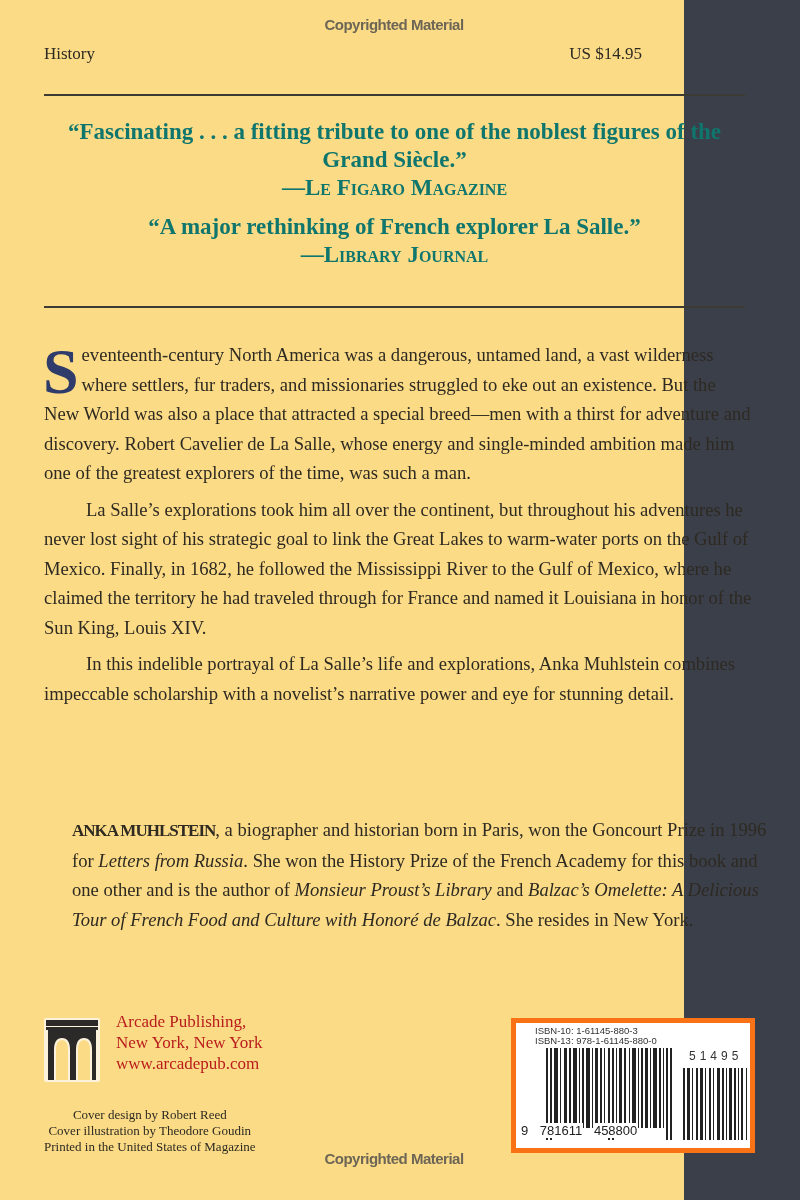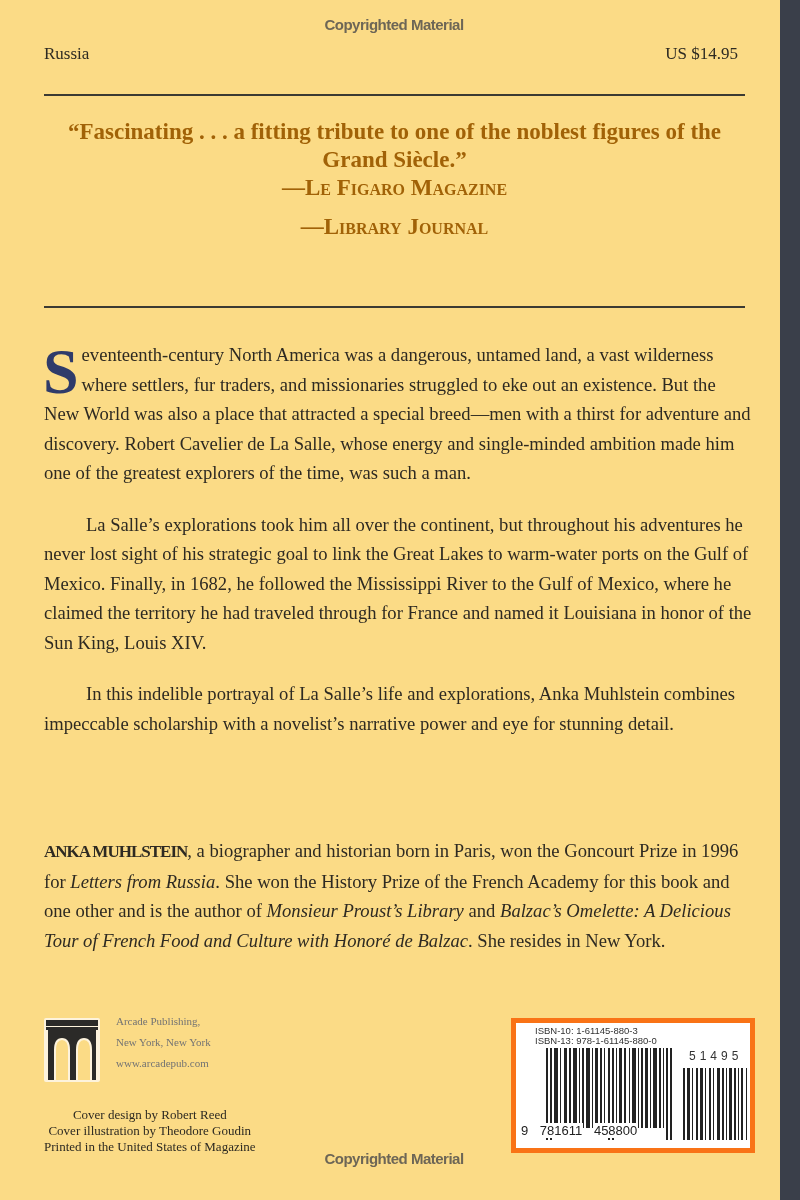--- a/index.html
+++ b/index.html
@@ -3,21 +3,21 @@
 <meta charset="utf-8">
 <style>
   html, body { margin: 0; padding: 0; }
   body {
     width: 800px; height: 1200px; overflow: hidden;
     background: #3a3f4a;
     font-family: "Liberation Serif", "DejaVu Serif", serif;
   }
   .page {
     position: absolute; left: 0; top: 0;
-    width: 780px; height: 1200px;
+    width: 684px; height: 1200px;
     background: #fbdb86;
     color: #2a2620;
   }
   .watermark {
     position: absolute; left: 0; width: 788px; text-align: center;
     font-family: "Liberation Sans", "DejaVu Sans", sans-serif;
     font-weight: bold; font-size: 15px; color: #6d6656;
     letter-spacing: -0.5px;
   }
   .wm-top { top: 16px; }
@@ -28,49 +28,49 @@
   .hdr-left { left: 44px; }
   .hdr-right { right: 42px; }
   .rule {
     position: absolute; left: 44px; width: 701px; height: 2px;
     background: #3b3a33;
   }
   .rule-1 { top: 94px; }
   .rule-2 { top: 306px; }
   .quote {
     position: absolute; left: 44px; width: 701px; text-align: center;
-    font-weight: bold; font-size: 23px; line-height: 28px; color: #a16207;
+    font-weight: bold; font-size: 23px; line-height: 28px; color: #0f766e;
   }
   .q1 { top: 118px; }
   .q2 { top: 213px; }
   .attrib {
     font-weight: bold; font-variant: small-caps;
     display: block;
   }
   .body-text {
     position: absolute; left: 44px; width: 710px;
     font-size: 18.6px; line-height: 29.5px; color: #2e2a22;
   }
   .body-text p { margin: 0; }
-  .body-text p.indent { text-indent: 42px; margin-top: 22px; }
+  .body-text p.indent { text-indent: 42px; margin-top: 7px; }
   .body-main { top: 340px; }
   .dropcap {
     float: left; font-size: 64px; line-height: 52px;
     color: #2f3b6a; font-weight: bold; margin: 6px 3px 0 -1px;
     font-family: "Liberation Serif", "DejaVu Serif", serif;
   }
-  .bio { top: 836px; }
+  .bio { top: 815px; margin-left: 28px; }
   .author-name { font-weight: bold; letter-spacing: -1px; font-size: 17px; }
   .pub-logo {
     position: absolute; left: 44px; top: 1018px; width: 56px; height: 64px;
     background: #fdf3dc; border-radius: 2px;
   }
   .pub-text {
     position: absolute; left: 116px; top: 1011px;
-    font-size: 11px; line-height: 21px; color: #737373;
+    font-size: 17px; line-height: 21px; color: #b91c1c;
   }
   .credits {
     position: absolute; left: 44px; top: 1107px;
     font-size: 13px; line-height: 16px; color: #2d2a22; text-align: center;
   }
   .barcode {
     position: absolute; left: 511px; top: 1018px; width: 234px; height: 125px;
     background: #ffffff; border: 5px solid #f97316;
   }
   .isbn-line {
@@ -94,31 +94,32 @@
   }
   .ean-digits span { background: #fff; padding: 0 1px; }
 </style>
 </head>
 <body>
 
 <div class="page">
 
   <div class="watermark wm-top">Copyrighted Material</div>
 
-  <div class="hdr-left">Russia</div>
+  <div class="hdr-left">History</div>
   <div class="hdr-right">US $14.95</div>
 
   <div class="rule rule-1"></div>
 
   <div class="quote q1">
     <span>“Fascinating . . . a fitting tribute to one of the noblest figures of the Grand Siècle.”</span>
     <span class="attrib">—Le Figaro Magazine</span>
   </div>
 
   <div class="quote q2">
+    <span>“A major rethinking of French explorer La Salle.”</span>
     <span class="attrib">—Library Journal</span>
   </div>
 
   <div class="rule rule-2"></div>
 
   <div class="body-text body-main">
     <p><span class="dropcap">S</span><span>eventeenth-century North America was a dangerous, untamed land, a vast wilderness where settlers, fur traders, and missionaries struggled to eke out an existence. But the New World was also a place that attracted a special breed—men with a thirst for adventure and discovery. Robert Cavelier de La Salle, whose energy and single-minded ambition made him one of the greatest explorers of the time, was such a man.</span></p>
     <p class="indent">La Salle’s explorations took him all over the continent, but throughout his adventures he never lost sight of his strategic goal to link the Great Lakes to warm-water ports on the Gulf of Mexico. Finally, in 1682, he followed the Mississippi River to the Gulf of Mexico, where he claimed the territory he had traveled through for France and named it Louisiana in honor of the Sun King, Louis XIV.</p>
     <p class="indent">In this indelible portrayal of La Salle’s life and explorations, Anka Muhlstein combines impeccable scholarship with a novelist’s narrative power and eye for stunning detail.</p>
   </div>

